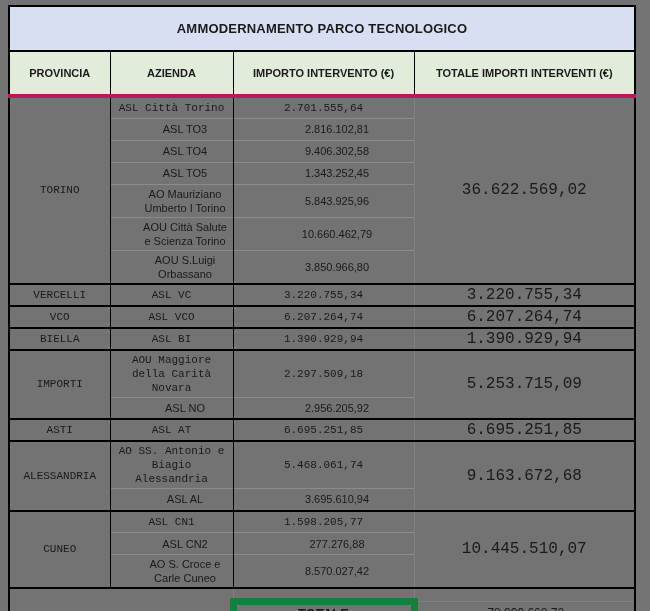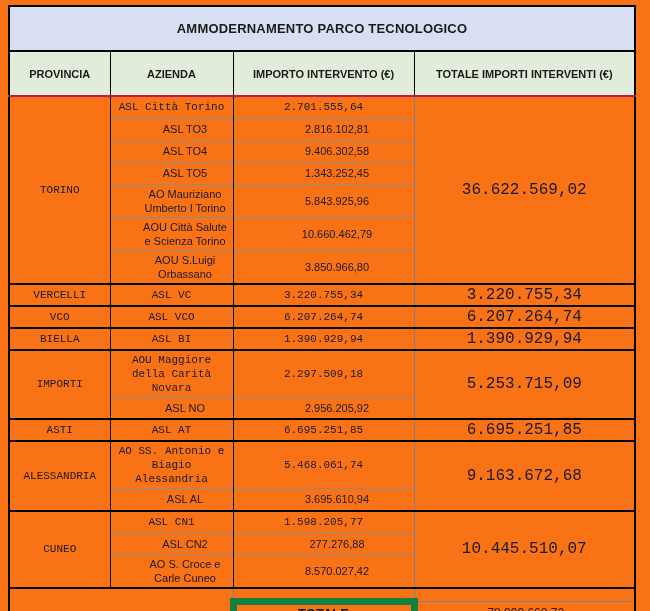--- a/index.html
+++ b/index.html
@@ -5,21 +5,21 @@
   html, body {
     margin: 0;
     padding: 0;
     background: #ffffff;
     font-family: "Liberation Sans", sans-serif;
     color: #1a1a1a;
   }
   .page {
     width: 650px;
     height: 611px;
-    background: #f97316;
+    background: #737373;
     box-sizing: border-box;
     padding: 5px 8px;
   }
   table.main {
     border-collapse: collapse;
     table-layout: fixed;
     width: 626px;
     border: 2px solid #000;
   }
   col.c-prov { width: 101px; }
@@ -46,21 +46,21 @@
     border-bottom: 2px solid #000;
     letter-spacing: 0.2px;
   }
 
   
   tr.header-row th {
     background: #e1ecda;
     height: 45px;
     font-size: 11px;
     font-weight: bold;
-    border-bottom: 2px solid #be185d;
+    border-bottom: 4px solid #be185d;
     border-left: 1px solid #000;
   }
   tr.header-row th:first-child { border-left: none; }
 
   
   td.prov {
     border-right: 1px solid #000;
     height: 16px;
   }
   td.az {

